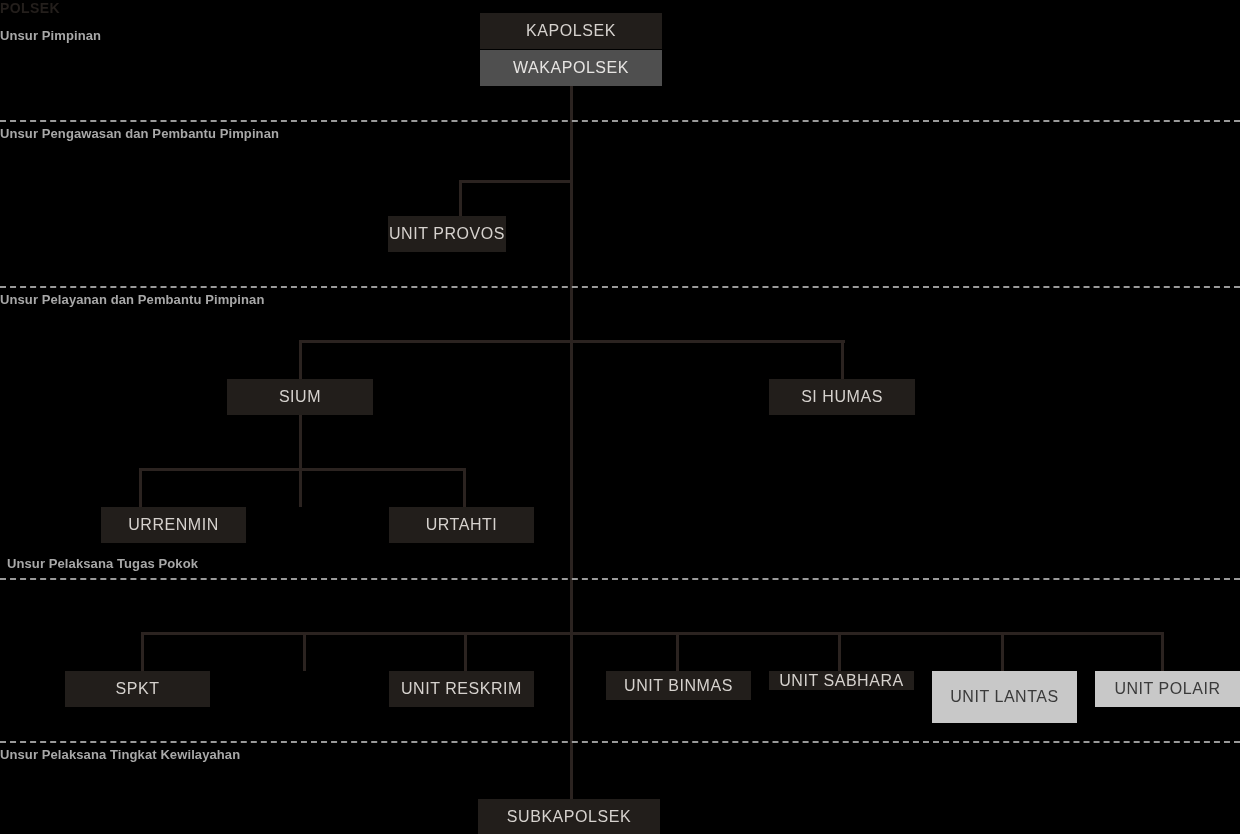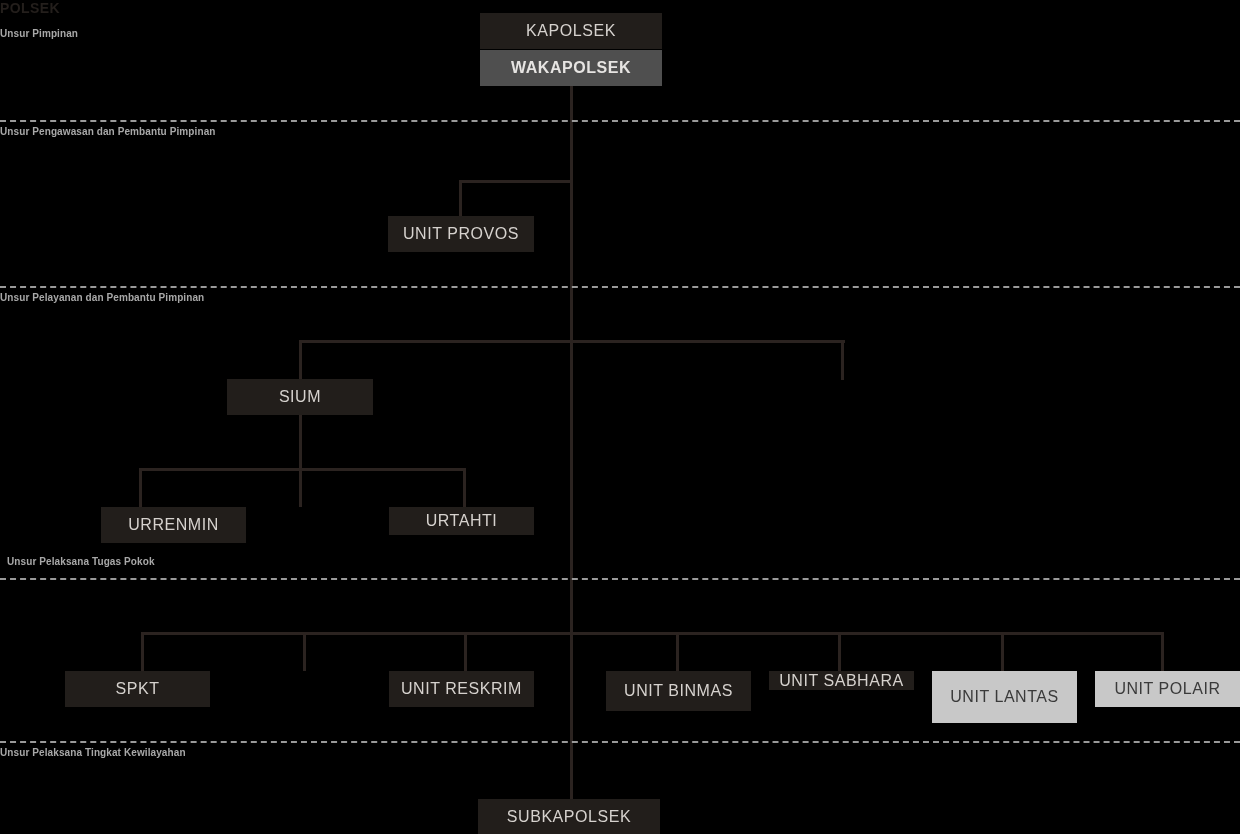--- a/index.html
+++ b/index.html
@@ -21,21 +21,21 @@
   .doc-title {
     position: absolute;
     font-size: 14px;
     font-weight: bold;
     letter-spacing: 0.4px;
     color: #241f1c;
     white-space: nowrap;
   }
   .band-label {
     position: absolute;
-    font-size: 10px;
+    font-size: 13px;
     font-weight: bold;
     letter-spacing: 0.1px;
     color: #a8a8a8;
     white-space: nowrap;
   }
 
   
   .divider {
     position: absolute;
     left: 0;
@@ -61,21 +61,21 @@
     position: absolute;
     display: flex;
     align-items: center;
     justify-content: center;
     font-size: 16px;
     letter-spacing: 0.55px;
     white-space: nowrap;
     overflow: hidden;
   }
   .node.dark   { background: #221e1b; color: #d6d2ce; }
-  .node.mid    { background: #4f4f4f; color: #e6e4e2; font-weight: bold; }
+  .node.mid    { background: #4f4f4f; color: #e6e4e2; }
   .node.light  { background: #c8c8c8; color: #3a3a3a; }
 </style>
 </head>
 <body>
 
 <div id="chart">
 
   <div class="doc-title" style="left:0px; top:0px;">POLSEK</div>
 
   <div class="band-label" style="left:0px; top:28px;">Unsur Pimpinan</div>
@@ -109,29 +109,30 @@
   <div class="vline" style="left:1161px; top:632px; height:39px;"></div>
 
   <div class="divider" style="top:120px;"></div>
   <div class="divider" style="top:286px;"></div>
   <div class="divider" style="top:578px;"></div>
   <div class="divider" style="top:741px;"></div>
 
   <div class="node dark" style="left:480px; top:13px; width:182px; height:36px;">KAPOLSEK</div>
   <div class="node mid" style="left:480px; top:50px; width:182px; height:36px;">WAKAPOLSEK</div>
 
-  <div class="node dark" style="left:388px; top:216px; width:146px; height:36px;">UNIT PROVOS</div>
+  <div class="node dark" style="left:388px; top:216px; width:118px; height:36px;">UNIT PROVOS</div>
 
   <div class="node dark" style="left:227px; top:379px; width:146px; height:36px;">SIUM</div>
+  <div class="node dark" style="left:769px; top:379px; width:146px; height:36px;">SI HUMAS</div>
 
   <div class="node dark" style="left:65px; top:507px; width:145px; height:36px;margin-left:36px;">URRENMIN</div>
-  <div class="node dark" style="left:389px; top:507px; width:145px; height:28px;">URTAHTI</div>
+  <div class="node dark" style="left:389px; top:507px; width:145px; height:36px;">URTAHTI</div>
 
   <div class="node dark" style="left:65px; top:671px; width:145px; height:36px;">SPKT</div>
   <div class="node dark" style="left:389px; top:671px; width:145px; height:36px;">UNIT RESKRIM</div>
-  <div class="node dark" style="left:606px; top:671px; width:145px; height:40px;">UNIT BINMAS</div>
+  <div class="node dark" style="left:606px; top:671px; width:145px; height:29px;">UNIT BINMAS</div>
   <div class="node dark" style="left:769px; top:671px; width:145px; height:19px;">UNIT SABHARA</div>
   <div class="node light" style="left:932px; top:671px; width:145px; height:52px;">UNIT LANTAS</div>
   <div class="node light" style="left:1095px; top:671px; width:145px; height:36px;">UNIT POLAIR</div>
 
   <div class="node dark" style="left:478px; top:799px; width:182px; height:36px;">SUBKAPOLSEK</div>
 
 </div>
 
 </body></html>

